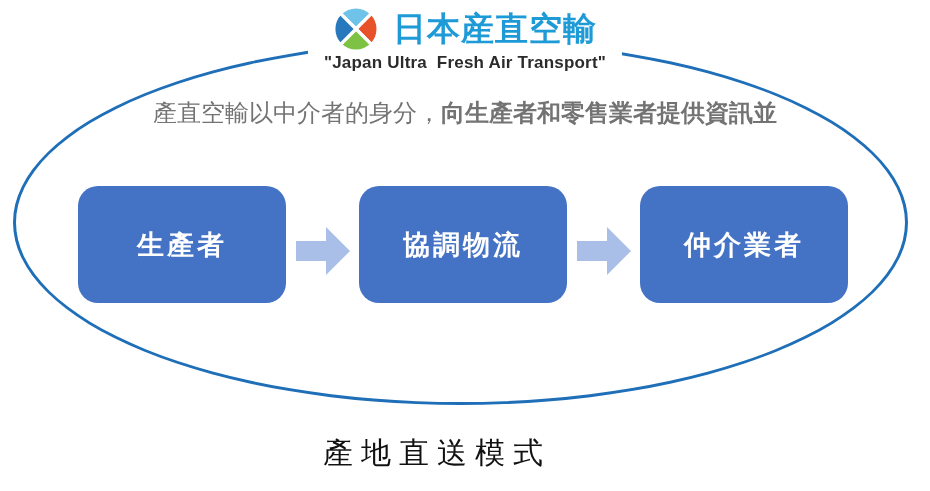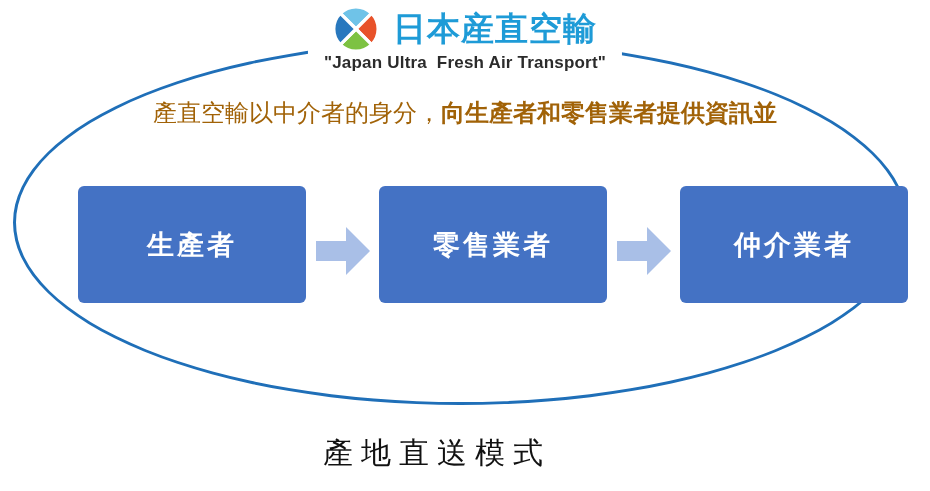--- a/index.html
+++ b/index.html
@@ -20,28 +20,28 @@
   .logo-title{
     font-size:33px;font-weight:bold;color:#1E9BD7;letter-spacing:1px;
     line-height:1.1;white-space:nowrap;
   }
   .logo-subtitle{
     font-size:17px;font-weight:600;color:#2b2b2b;margin-top:1px;
     white-space:pre;letter-spacing:0.2px;
   }
   .description{
     position:absolute;top:96px;left:0;width:930px;text-align:center;
-    font-size:24px;line-height:33px;color:#a16207;z-index:2;
+    font-size:24px;line-height:33px;color:#737373;z-index:2;
   }
   .description .bold{font-weight:bold;}
   .flow{
     position:absolute;left:78px;top:186px;display:flex;align-items:center;z-index:2;
   }
   .flow-node{
-    width:228px;height:117px;background:#4472C4;border-radius:6px;
+    width:208px;height:117px;background:#4472C4;border-radius:20px;
     display:flex;align-items:center;justify-content:center;
   }
   .flow-node-label{
     color:#ffffff;font-size:27px;font-weight:bold;letter-spacing:3px;white-space:nowrap;
   }
   .arrow-wrap{
     width:73px;display:flex;align-items:center;justify-content:center;margin-top:12px;
   }
   .caption{
     position:absolute;top:433px;left:0;width:874px;text-align:center;
@@ -73,21 +73,21 @@
 <div class="flow">
   <div class="flow-node">
     <span class="flow-node-label">生產者</span>
   </div>
   <div class="arrow-wrap">
     <svg width="54" height="48" viewBox="0 0 54 48" aria-hidden="true">
       <polygon points="0,14 30,14 30,0 54,24 30,48 30,34 0,34" stroke-width="1" fill="#A9BFE7"></polygon>
     </svg>
   </div>
   <div class="flow-node">
-    <span class="flow-node-label">零售業者</span>
+    <span class="flow-node-label">協調物流</span>
   </div>
   <div class="arrow-wrap">
     <svg width="54" height="48" viewBox="0 0 54 48" aria-hidden="true">
       <polygon points="0,14 30,14 30,0 54,24 30,48 30,34 0,34" stroke-width="1" fill="#A9BFE7"></polygon>
     </svg>
   </div>
   <div class="flow-node">
     <span class="flow-node-label">仲介業者</span>
   </div>
 </div>

